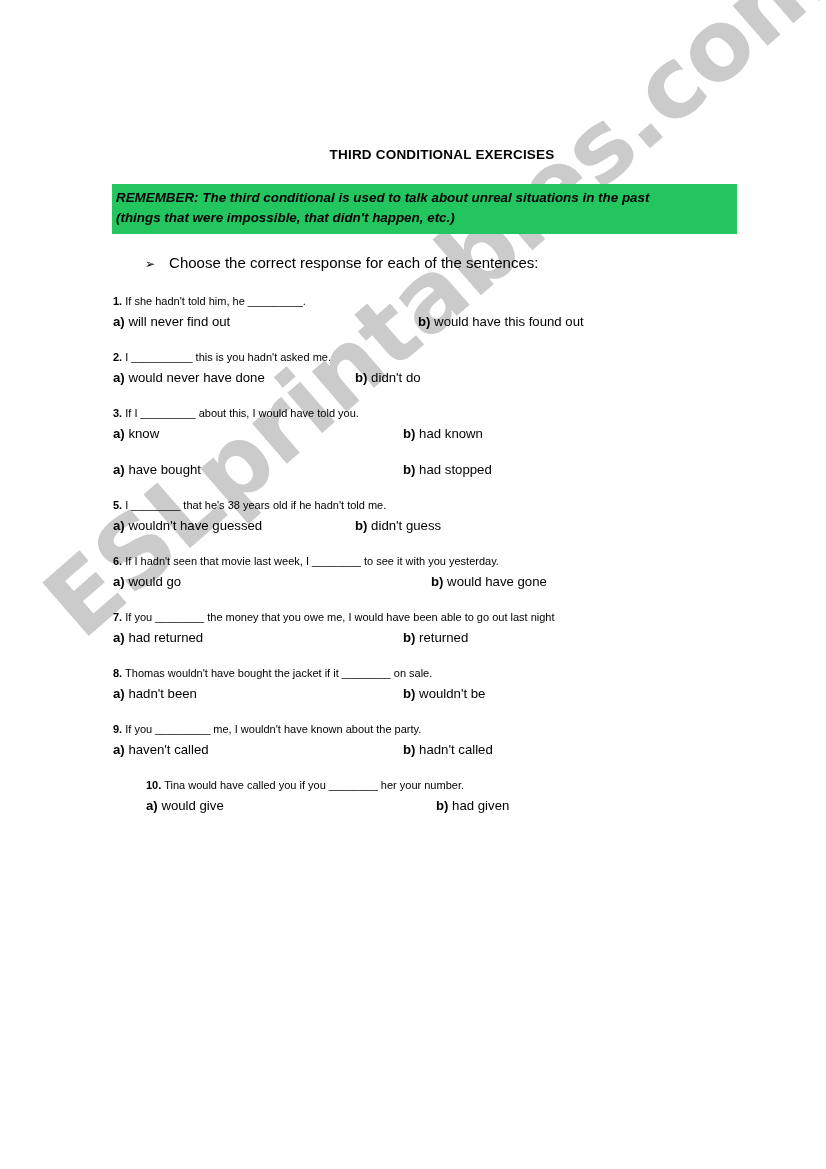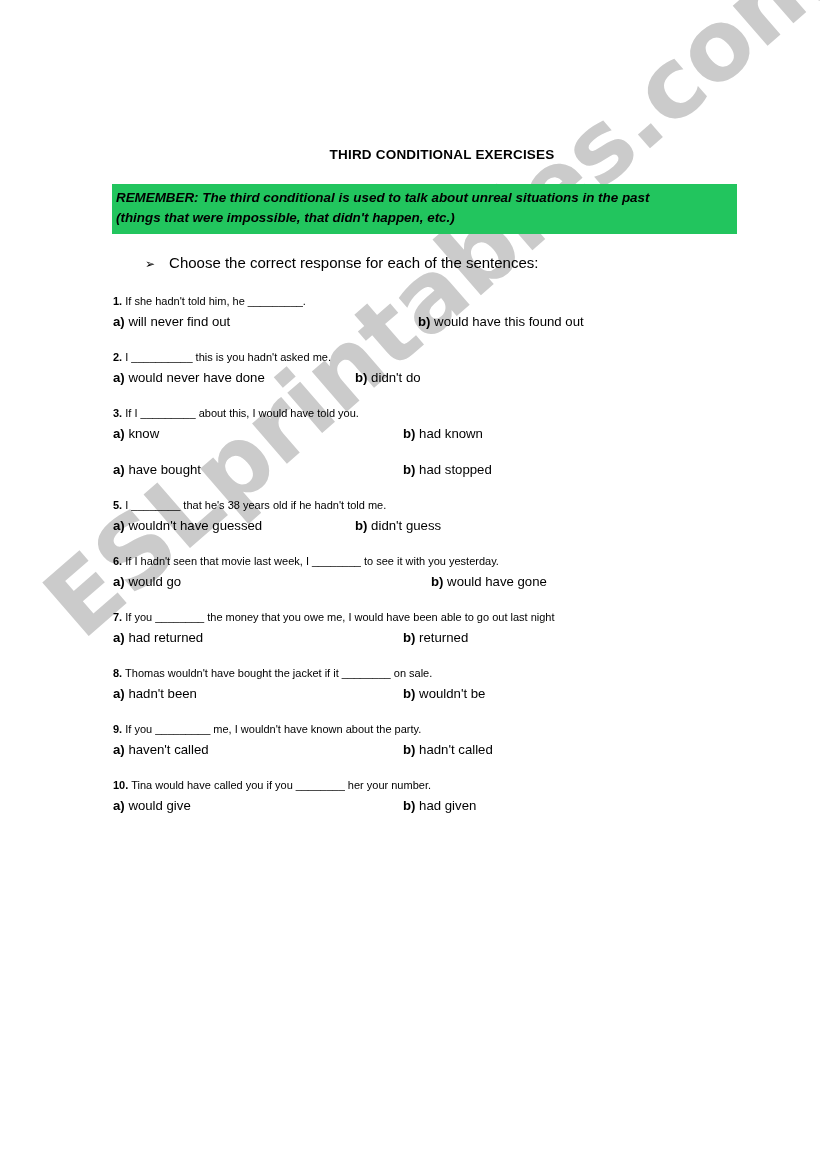--- a/index.html
+++ b/index.html
@@ -107,21 +107,21 @@
   .questions {
     position: absolute;
     left: 113px;
     top: 292px;
     width: 624px;
   }
 
   .question {
     margin-bottom: 17px;
   }
-  .question:last-child { margin-bottom: 0; }
+  .question:last-child { margin-bottom: 0; margin-left: 33px; }
 
   .q-prompt {
     font-size: 11px;
     line-height: 19px;
     margin-bottom: 1px;
   }
   .q-num {
     font-weight: 700;
   }
   .q-options {

